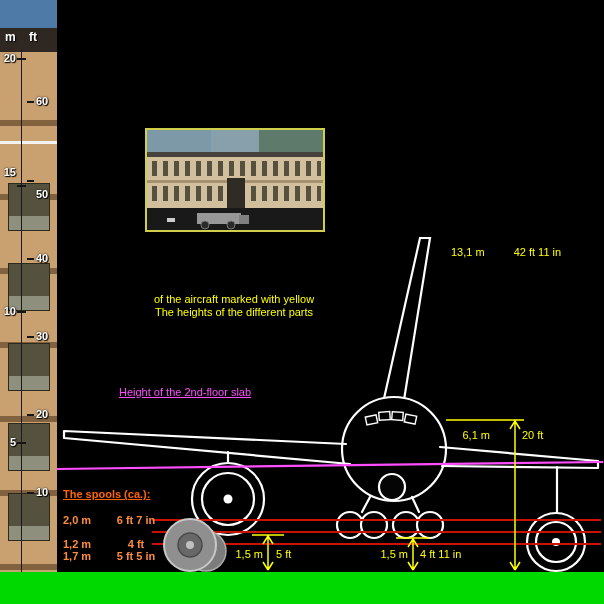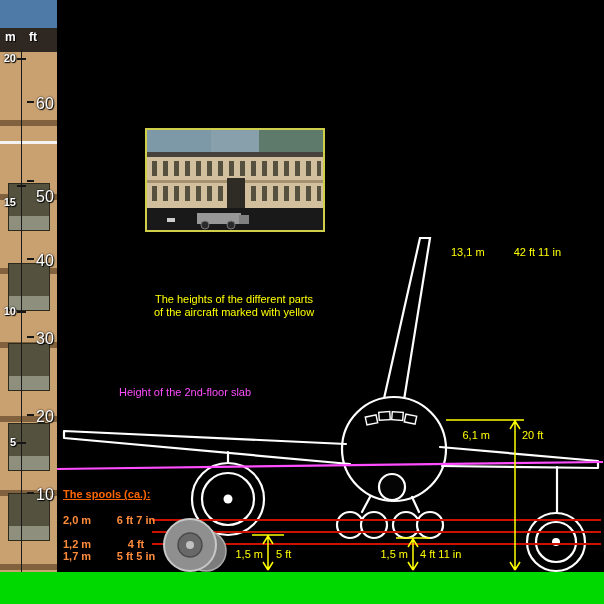--- a/index.html
+++ b/index.html
@@ -15,33 +15,33 @@
   .win{position:absolute;left:8px;width:40px;height:46px;border:1px solid #2b2a1c;
       background:linear-gradient(180deg,#54523e 0 70%,#8f8f7d 70% 100%);}
   .ruler-refline{position:absolute;left:0;top:141px;width:57px;height:3px;background:#f2f2f2;}
   .ruler-scaleline{position:absolute;left:21px;top:50px;width:1px;height:522px;background:#1a1a1a;}
   .unit{position:absolute;color:#fff;font-size:12px;font-weight:bold;
       text-shadow:1px 1px 1px #000;}
   .tickdash-m{position:absolute;left:17px;width:9px;height:2px;background:#161616;}
   .ticknum-m{position:absolute;left:0;width:16px;text-align:right;color:#fff;
       font-size:11px;font-weight:bold;text-shadow:1px 1px 1px #000,0 0 2px #000;}
   .tickdash-ft{position:absolute;left:27px;width:7px;height:2px;background:#161616;}
-  .ticknum-ft{position:absolute;left:36px;color:#fff;font-size:16px;font-weight:normal;
+  .ticknum-ft{position:absolute;left:36px;color:#fff;font-size:11px;font-weight:bold;
       text-shadow:1px 1px 1px #000,0 0 2px #000;}
   
   .grass{position:absolute;left:0;top:572px;width:604px;height:32px;background:#00d900;}
   
   .overlay{position:absolute;left:0;top:0;}
   
   .photo{position:absolute;left:145px;top:128px;width:176px;height:100px;
       border:2px solid #cfcf4a;background:#1a1a1a;}
   
   .lbl{position:absolute;font-size:11px;white-space:nowrap;}
   .yellow{color:#ffff00;}
-  .magenta{color:#ff4dff;}
+  .magenta{color:#ff4dff;text-decoration:underline;}
   .note{left:128px;top:293px;width:212px;text-align:center;line-height:13px;}
   .right{text-align:right;}
   .spool-head{left:63px;top:488px;color:#ff6600;font-weight:bold;text-decoration:underline;}
   .spool-row{left:63px;color:#ff8c3c;font-weight:bold;display:flex;}
   .sp-m{width:42px;}
   .sp-ft{width:62px;text-align:center;}
 </style>
 </head>
 <body>
 
@@ -59,21 +59,21 @@
     <div class="ruler-band"></div>
     <div class="ruler-refline"></div>
     <div class="ruler-scaleline"></div>
 
     <div class="unit" style="left:5px;top:30px">m</div>
     <div class="unit" style="left:29px;top:30px">ft</div>
 
     <div class="tickdash-m" style="top:58px"></div>
     <div class="ticknum-m" style="top:52px">20</div>
     <div class="tickdash-m" style="top:185px"></div>
-    <div class="ticknum-m" style="top:196px">15</div>
+    <div class="ticknum-m" style="top:166px">15</div>
     <div class="tickdash-m" style="top:311px"></div>
     <div class="ticknum-m" style="top:305px">10</div>
     <div class="tickdash-m" style="top:442px"></div>
     <div class="ticknum-m" style="top:436px">5</div>
 
     <div class="tickdash-ft" style="top:101px"></div>
     <div class="ticknum-ft" style="top:95px">60</div>
     <div class="tickdash-ft" style="top:180px"></div>
     <div class="ticknum-ft" style="top:188px">50</div>
     <div class="tickdash-ft" style="top:258px"></div>
@@ -149,22 +149,22 @@
       <rect x="0" y="78" width="176" height="22" fill="#191919"></rect>
       <rect x="50" y="83" width="44" height="11" fill="#989898"></rect>
       <rect x="92" y="85" width="10" height="9" fill="#808080"></rect>
       <circle cx="58" cy="95" r="4" fill="#2a2a2a" stroke="#777777"></circle>
       <circle cx="84" cy="95" r="4" fill="#2a2a2a" stroke="#777777"></circle>
       <rect x="20" y="88" width="8" height="4" fill="#cccccc"></rect>
     </svg>
   </div>
 
   <div class="lbl yellow note">
+    <div>of the aircraft marked with yellow</div>
     <div>The heights of the different parts</div>
-    <div>of the aircraft marked with yellow</div>
   </div>
 
   <div class="lbl magenta" style="left:119px;top:386px">Height of the 2nd-floor slab</div>
 
   <div class="lbl yellow" style="left:451px;top:246px">
     <span>13,1 m</span><span style="margin-left:29px">42 ft 11 in</span>
   </div>
 
   <div class="lbl yellow right" style="left:448px;top:429px;width:42px">6,1 m</div>
   <div class="lbl yellow" style="left:522px;top:429px">20 ft</div>

